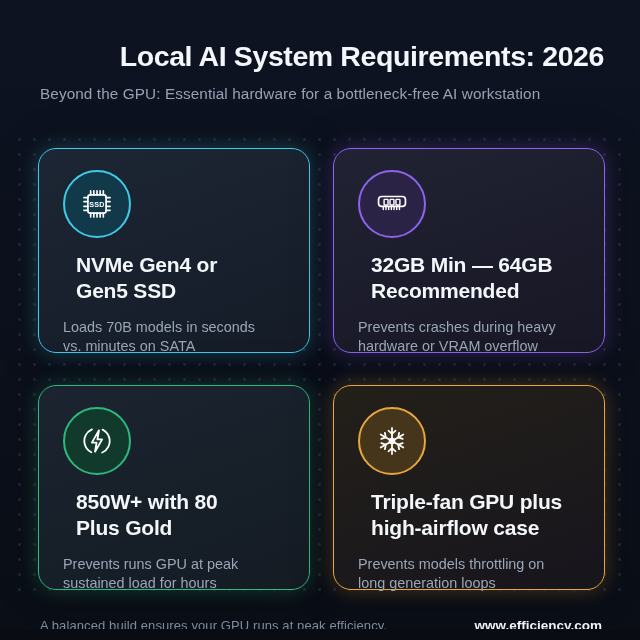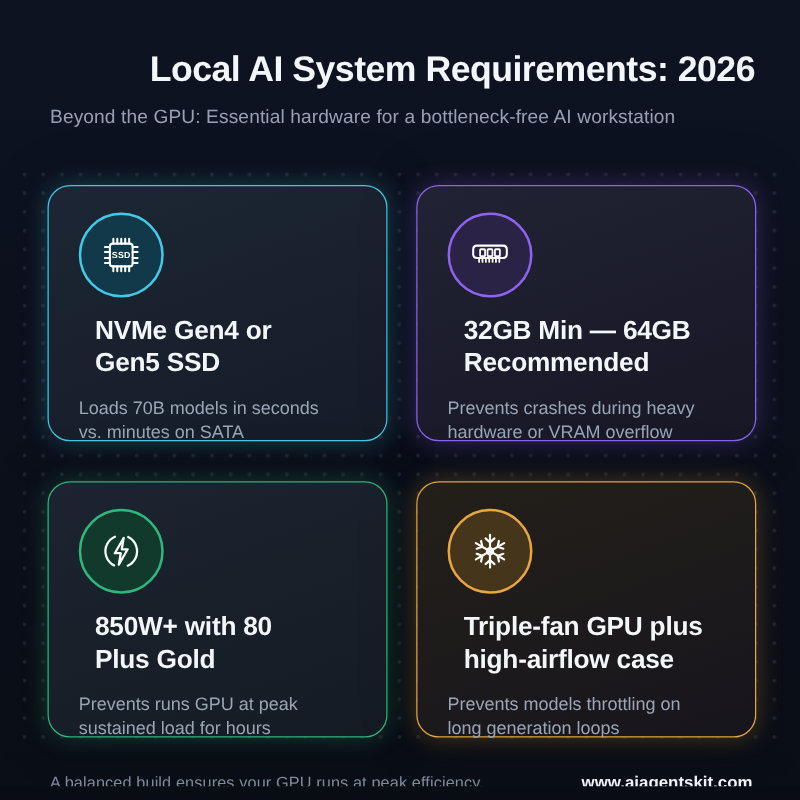--- a/index.html
+++ b/index.html
@@ -173,17 +173,17 @@
       <p class="card-desc">
         <span>Prevents models throttling on</span>
         <span>long generation loops</span>
       </p>
     </section>
 
   </div>
 
   <div class="footer">
     <span class="footer-note">A balanced build ensures your GPU runs at peak efficiency.</span>
-    <span class="footer-site">www.aiagentskit.com</span>
+    <span class="footer-site">www.efficiency.com</span>
   </div>
 
   <div class="bottom-strip"></div>
 </div>
 
 </body></html>

